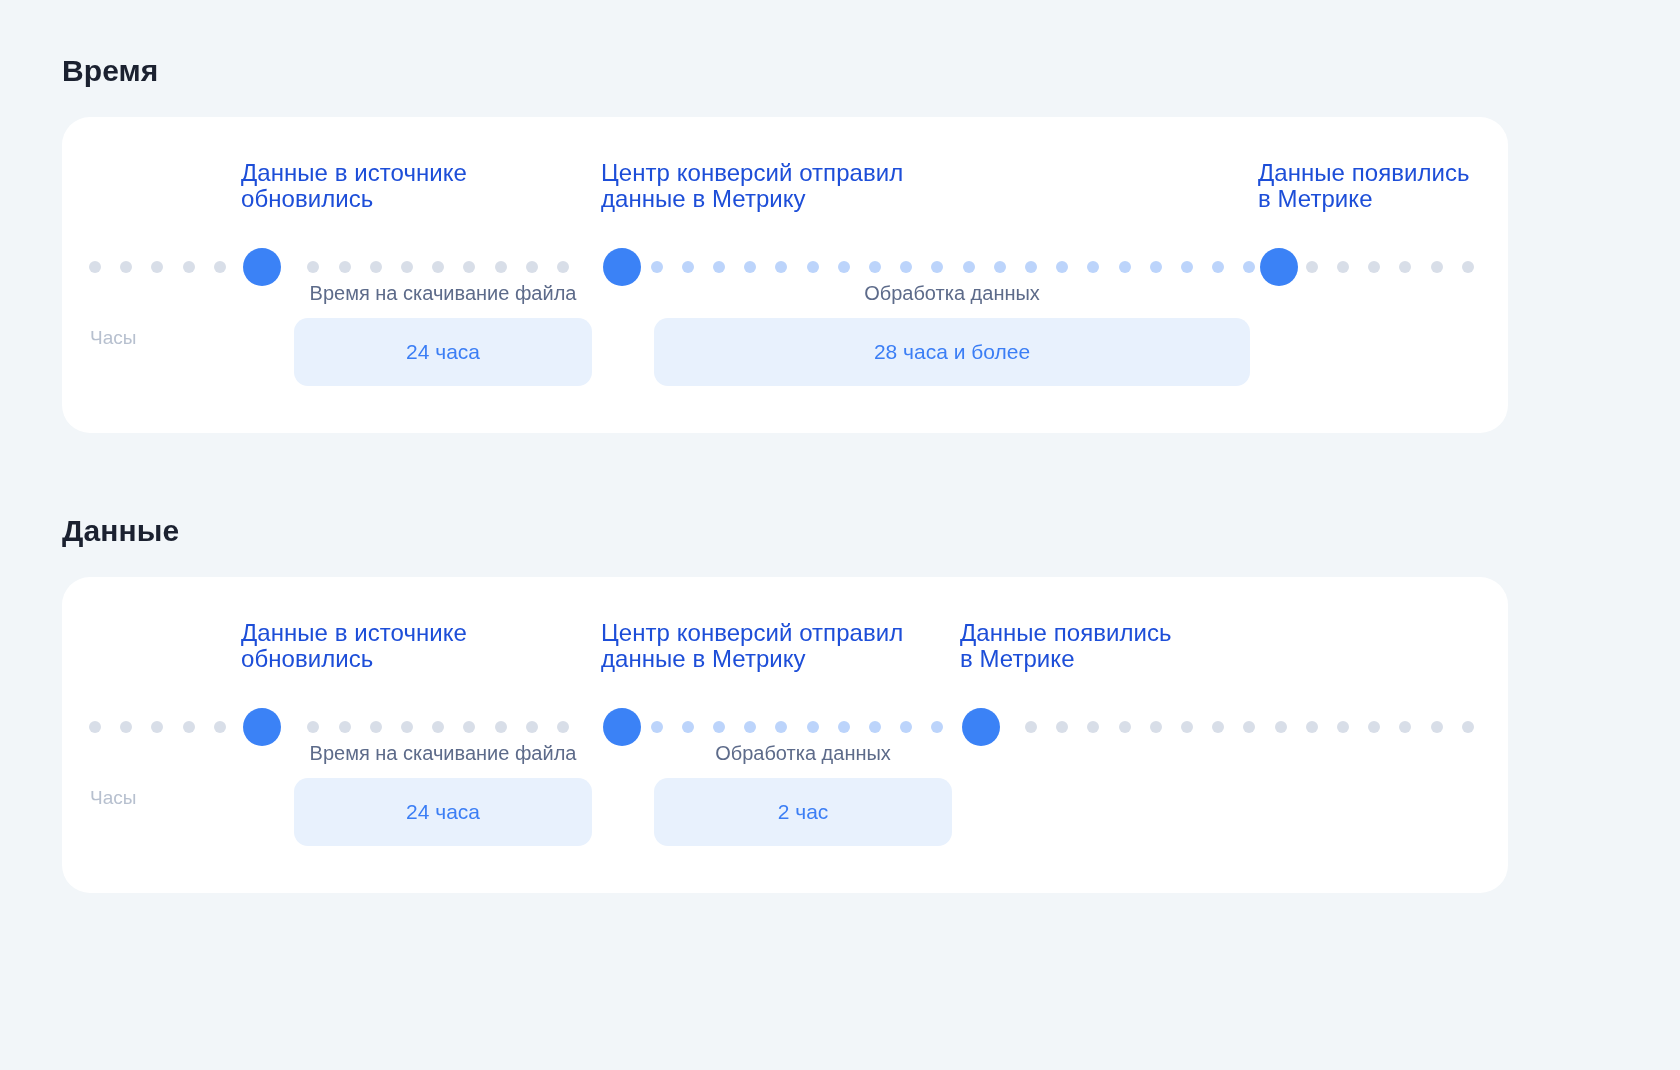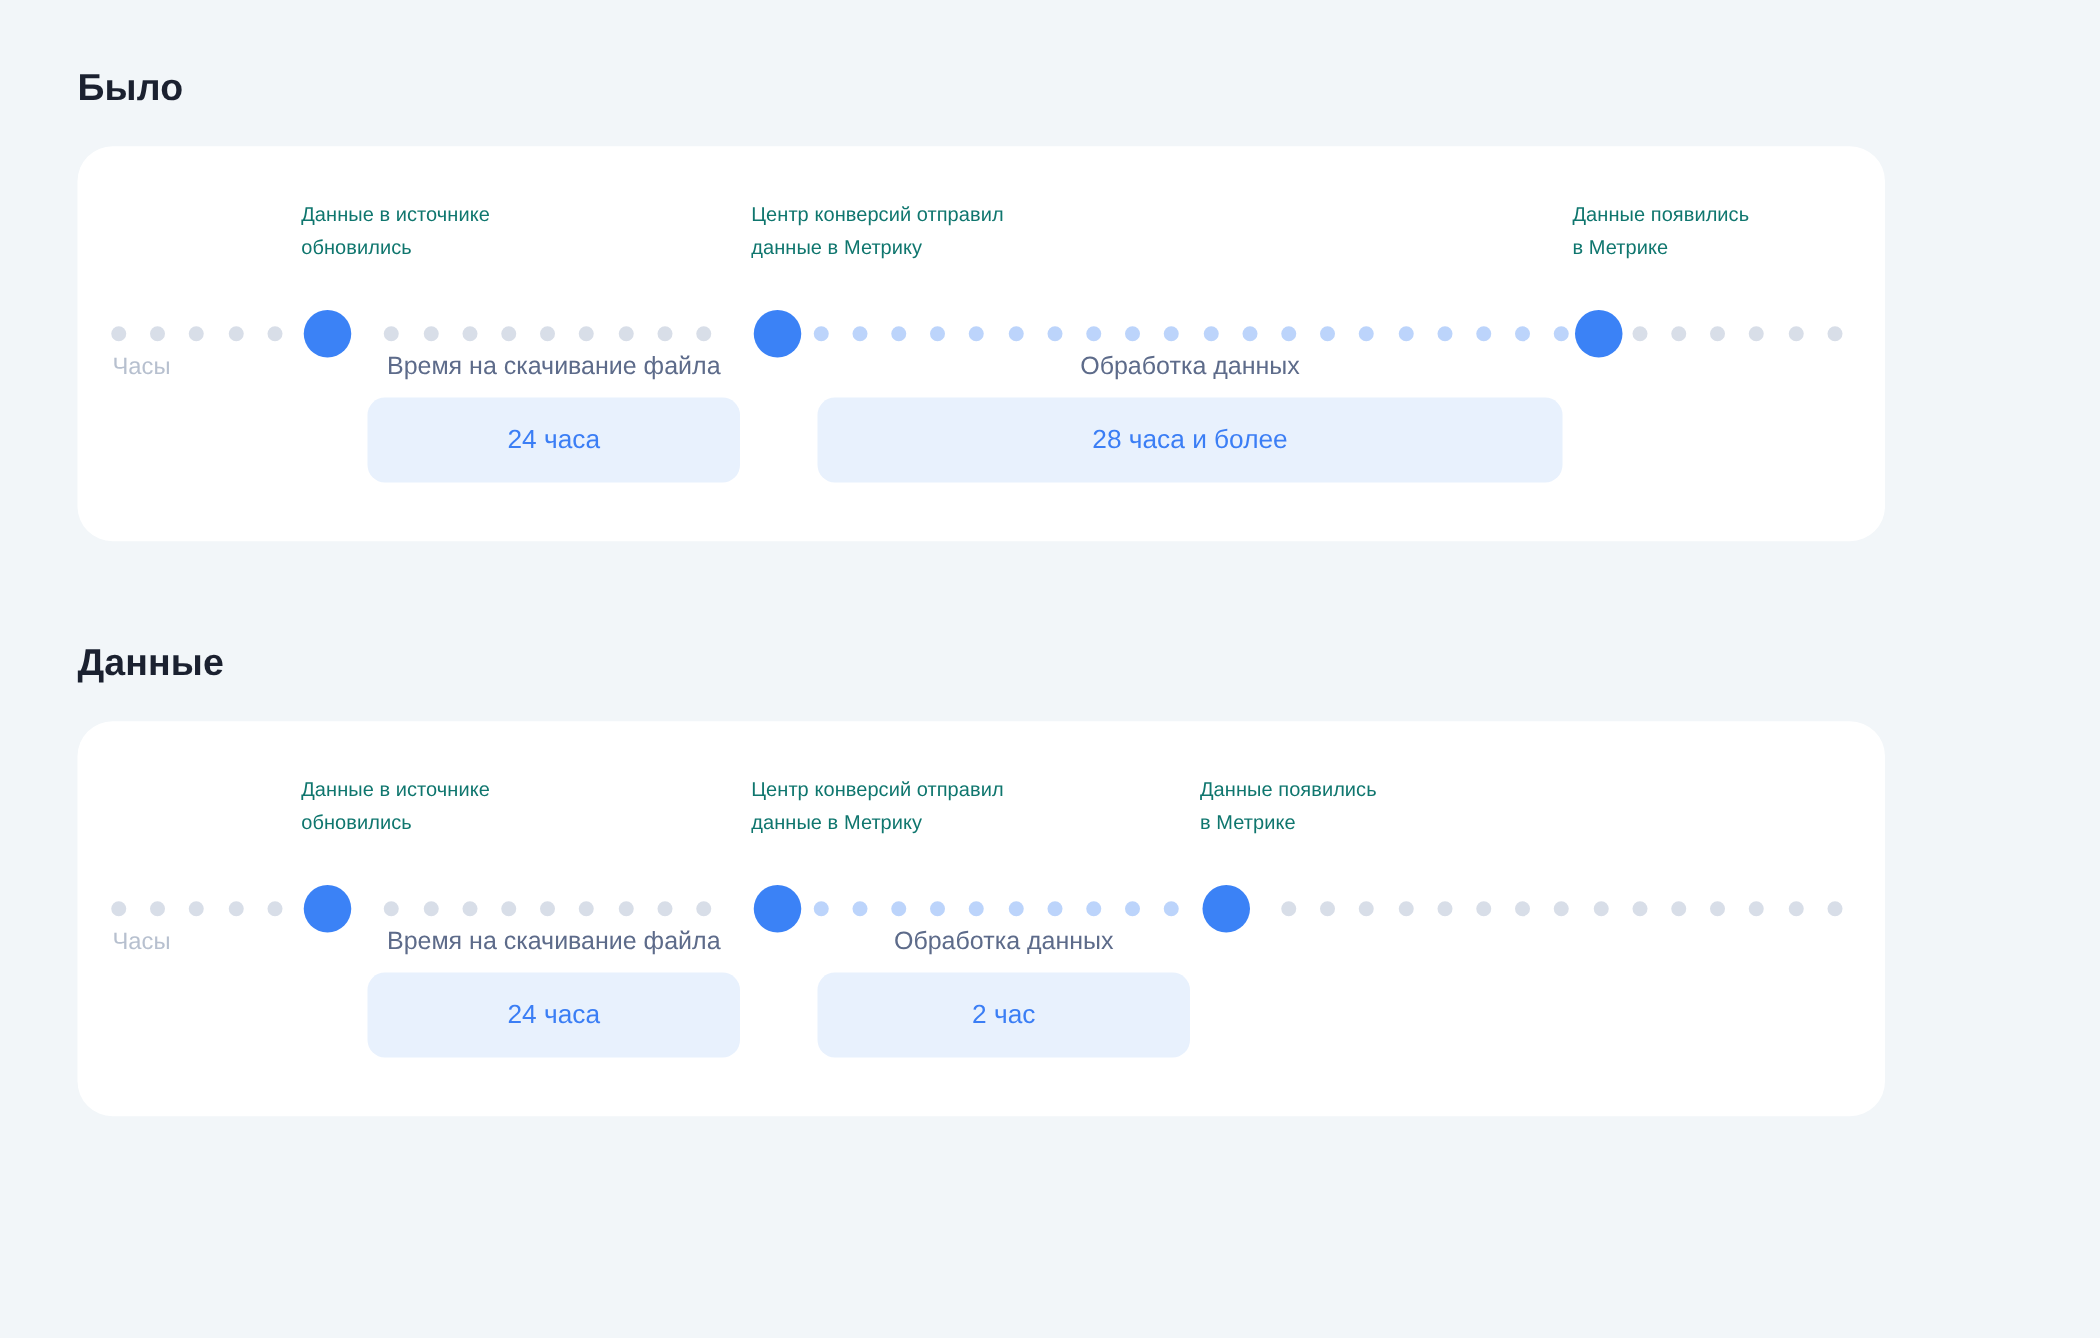--- a/index.html
+++ b/index.html
@@ -79,34 +79,35 @@
   .dot.blue-light { background: #bcd4fb; }
   .dot.milestone {
     width: 38px;
     height: 38px;
     background: #3b82f6;
   }
 
   
   .milestone-label {
     position: absolute;
-    font-size: 16px;
+    font-size: 24px;
     line-height: 26px;
-    color: #0f766e;
+    color: #1d4ed8;
     white-space: pre-line;
     letter-spacing: 0.05px;
   }
 
   
   .hours-caption {
     position: absolute;
     font-size: 19px;
     line-height: 24px;
     color: #b7c0cf;
     white-space: nowrap;
+    margin-top: 44px;
   }
 
   
   .segment { position: absolute; }
   .segment-label {
     position: absolute;
     left: 0;
     top: 0;
     width: 100%;
     text-align: center;
@@ -134,21 +135,21 @@
     color: #3b7ef5;
     white-space: nowrap;
   }
 </style>
 </head>
 <body>
 
 <div class="page">
 
   <div class="section" id="section-before">
-    <div class="section-title">Было</div>
+    <div class="section-title">Время</div>
 
     <div class="card">
       <div class="timeline" id="timeline-before">
         <div class="dot-row">
             <div class="dot small grey" style="left: 33px;"></div>
             <div class="dot small grey" style="left: 64.2px;"></div>
             <div class="dot small grey" style="left: 95.4px;"></div>
             <div class="dot small grey" style="left: 126.6px;"></div>
             <div class="dot small grey" style="left: 157.8px;"></div>
             <div class="dot small grey" style="left: 251.4px;"></div>

